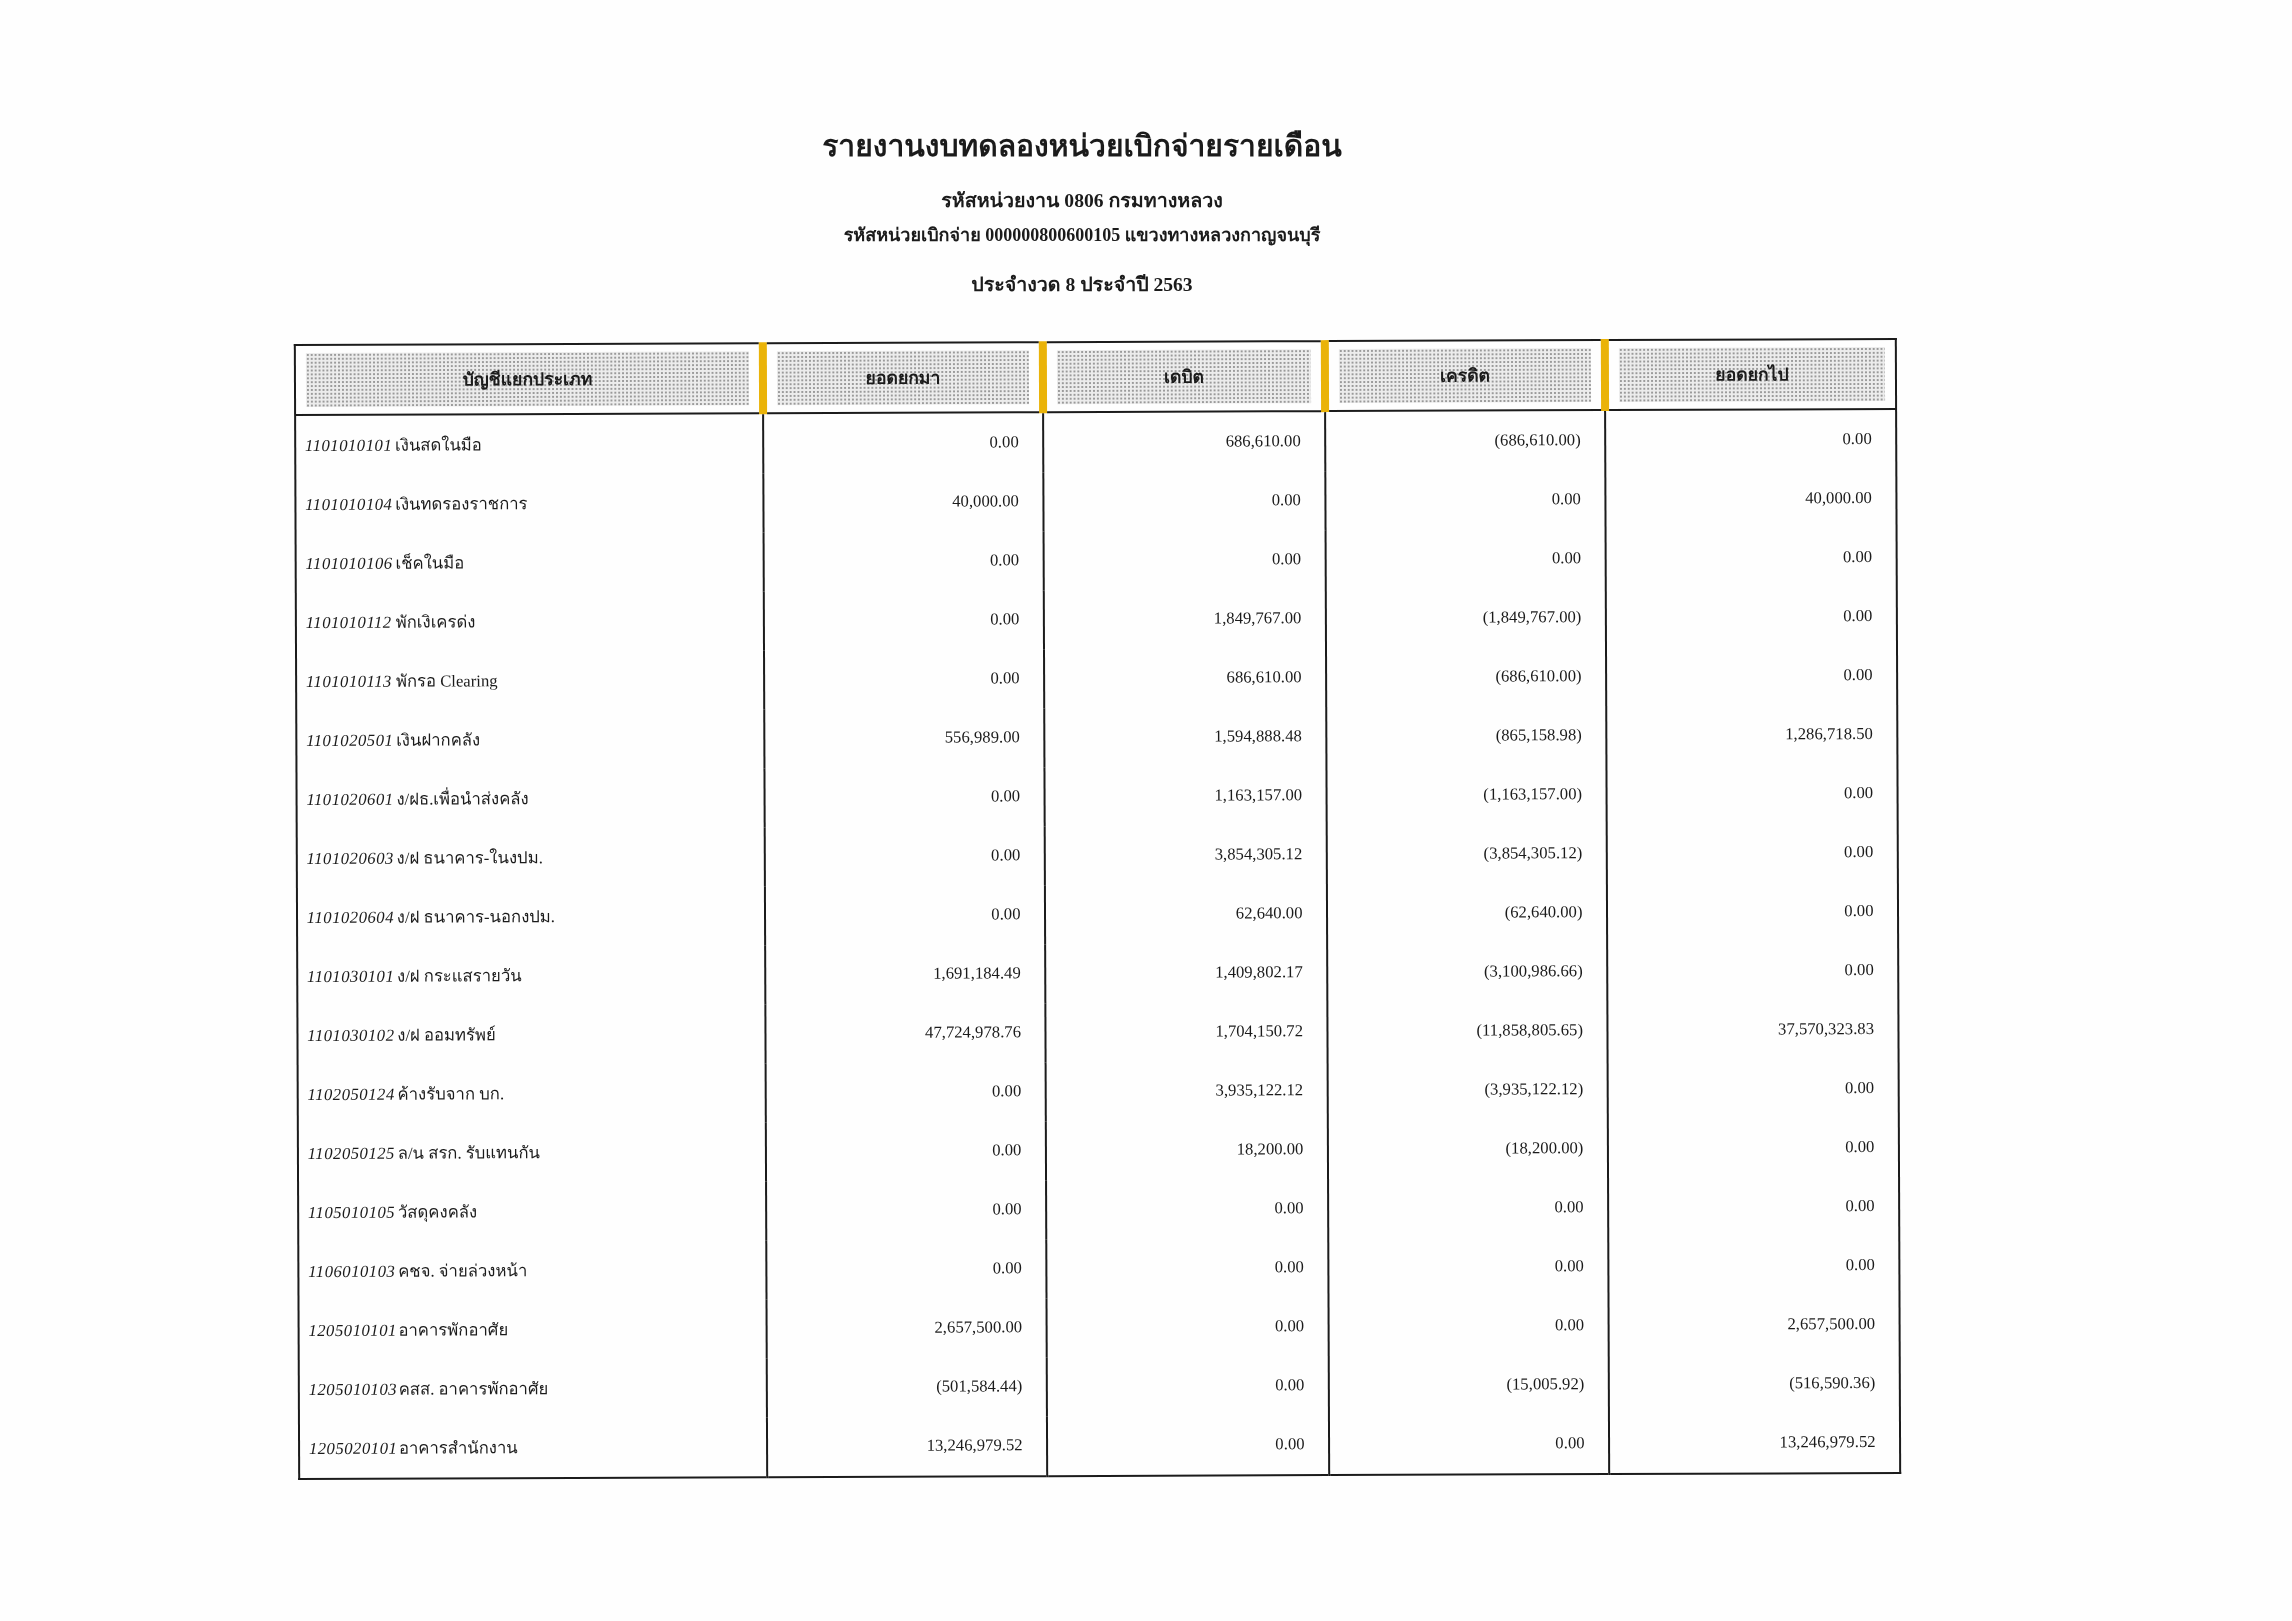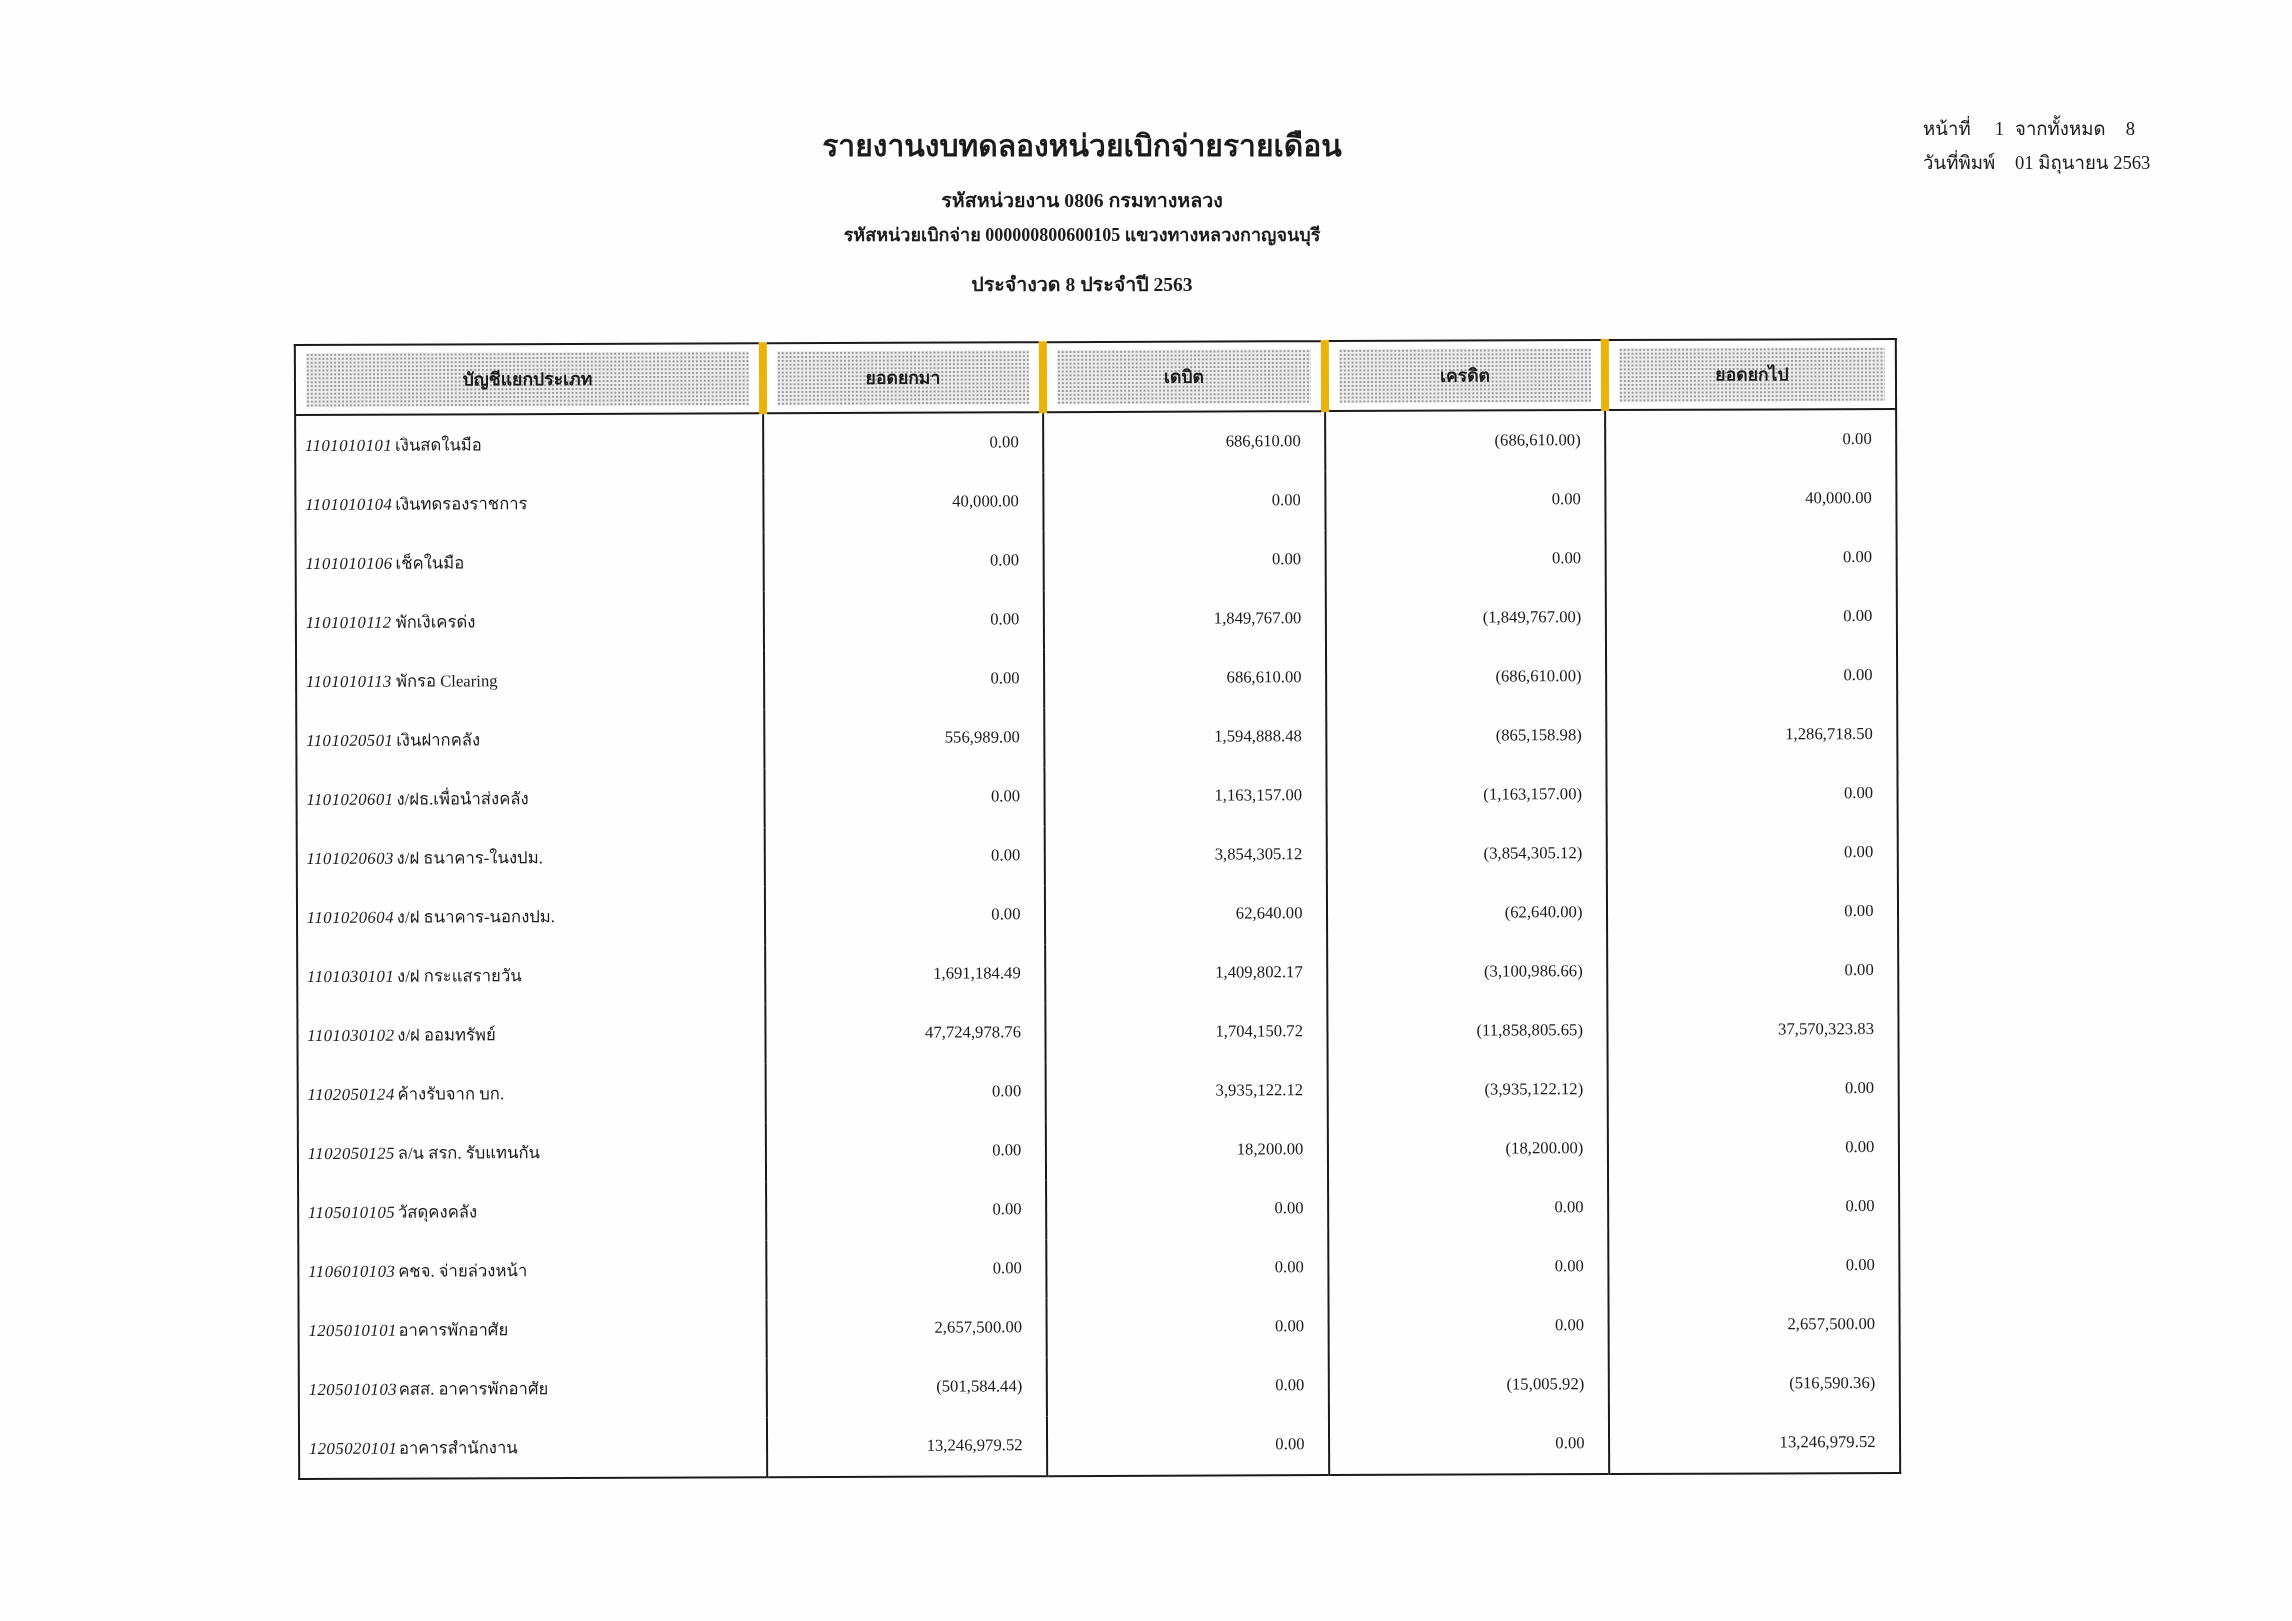--- a/index.html
+++ b/index.html
@@ -75,32 +75,20 @@
 
 <div class="page">
 
   <div class="report-head">
     <div class="report-title">รายงานงบทดลองหน่วยเบิกจ่ายรายเดือน</div>
     <div class="report-sub1">รหัสหน่วยงาน 0806 กรมทางหลวง</div>
     <div class="report-sub2">รหัสหน่วยเบิกจ่าย 000000800600105 แขวงทางหลวงกาญจนบุรี</div>
     <div class="report-sub3">ประจำงวด 8 ประจำปี 2563</div>
   </div>
 
-  <div class="page-info">
-    <div class="row">
-      <span class="lbl-page">หน้าที่</span>
-      <span class="val-page">1</span>
-      <span class="lbl-total">จากทั้งหมด</span>
-      <span class="val-total">8</span>
-    </div>
-    <div class="row">
-      <span class="lbl-date">วันที่พิมพ์</span>
-      <span class="val-date">01 มิถุนายน 2563</span>
-    </div>
-  </div>
 
   <table class="trial">
     <colgroup>
       <col style="width:468px">
       <col style="width:280px">
       <col style="width:282px">
       <col style="width:280px">
       <col style="width:291px">
     </colgroup>
     <thead>

